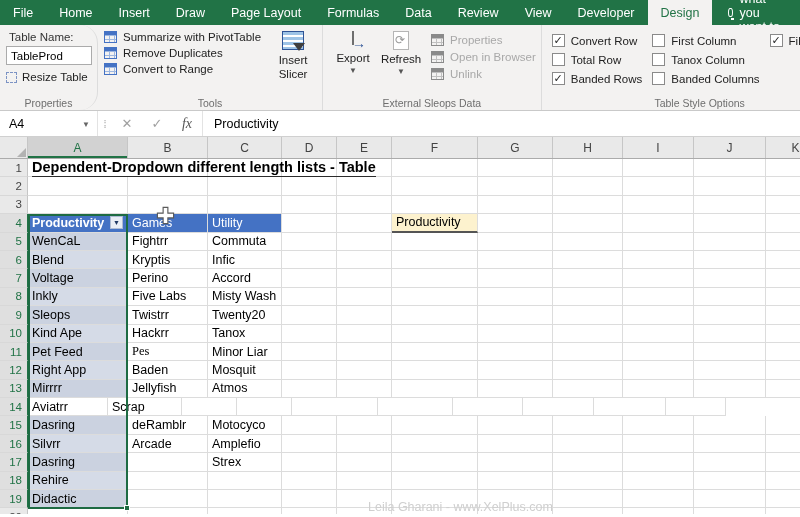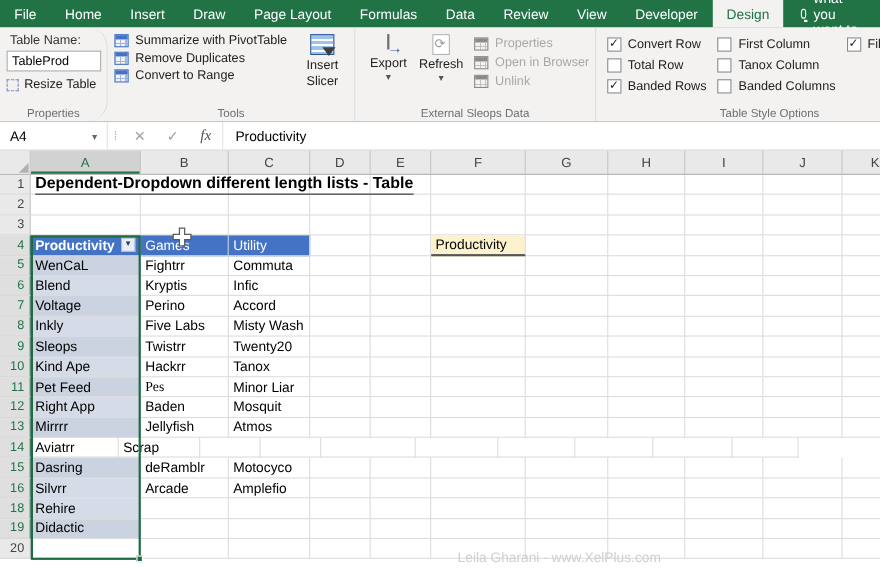--- a/index.html
+++ b/index.html
@@ -77,21 +77,21 @@
   .cell.a-even { background:#D5DBE7; }
   .cell.th-blue { background:#4472C4; color:#fff; overflow:visible; }
   .cell.th-bold { font-weight:bold; }
   .cell.f4 { background:#FDF2CE; border-bottom:2px solid #555; }
   .cell.title-cell { overflow:visible; position:relative; z-index:2; border-right:none; }
   .title-span { font-weight:bold; font-size:14.5px; border-bottom:1.5px solid #2B2B2B; padding-bottom:1px; }
   .filter-btn { margin-left:auto; width:13px; height:13px; background:#E9EDF5; border:1px solid #AEBBD4; display:flex; align-items:center; justify-content:center; font-size:7px; color:#1F3864; flex:0 0 auto; }
   .sel-overlay { position:absolute; left:28px; top:55.2px; width:100px; height:294.4px; border:2px solid #1E6B43; pointer-events:none; z-index:4; }
   .fill-handle { position:absolute; right:-4px; bottom:-4px; width:6px; height:6px; background:#1E6B43; border:1px solid #fff; }
   .cursor-plus { position:absolute; left:156px; top:47px; z-index:5; pointer-events:none; }
-  .watermark { position:absolute; left:368px; top:341px; font-size:12.5px; color:#CFCFCF; z-index:1; white-space:nowrap;margin-left:48px; }
+  .watermark { position:absolute; left:368px; top:341px; font-size:12.5px; color:#CFCFCF; z-index:1; white-space:nowrap; }
 </style>
 </head>
 <body>
 
 <div class="page">
 
   <div class="tabbar">
     <div id="tabs-mount" style="display:flex;">
         <div class="tab">File</div>
         <div class="tab">Home</div>
@@ -483,20 +483,34 @@
         <div class="cell" style="width: 55px;"></div>
         <div class="cell" style="width: 55px;"></div>
         <div class="cell" style="width: 86px;"></div>
         <div class="cell" style="width: 75px;"></div>
         <div class="cell" style="width: 70px;"></div>
         <div class="cell" style="width: 71px;"></div>
         <div class="cell" style="width: 72px;"></div>
         <div class="cell" style="width: 60px;"></div>
       </div>
       <div class="grid-row">
+        <div class="row-h selected">17</div>
+        <div class="cell a-odd" style="width: 100px;">Dasring</div>
+        <div class="cell" style="width: 80px;"></div>
+        <div class="cell" style="width: 74px;">Strex</div>
+        <div class="cell" style="width: 55px;"></div>
+        <div class="cell" style="width: 55px;"></div>
+        <div class="cell" style="width: 86px;"></div>
+        <div class="cell" style="width: 75px;"></div>
+        <div class="cell" style="width: 70px;"></div>
+        <div class="cell" style="width: 71px;"></div>
+        <div class="cell" style="width: 72px;"></div>
+        <div class="cell" style="width: 60px;"></div>
+      </div>
+      <div class="grid-row">
         <div class="row-h selected">18</div>
         <div class="cell a-even" style="width: 100px;">Rehire</div>
         <div class="cell" style="width: 80px;"></div>
         <div class="cell" style="width: 74px;"></div>
         <div class="cell" style="width: 55px;"></div>
         <div class="cell" style="width: 55px;"></div>
         <div class="cell" style="width: 86px;"></div>
         <div class="cell" style="width: 75px;"></div>
         <div class="cell" style="width: 70px;"></div>
         <div class="cell" style="width: 71px;"></div>

